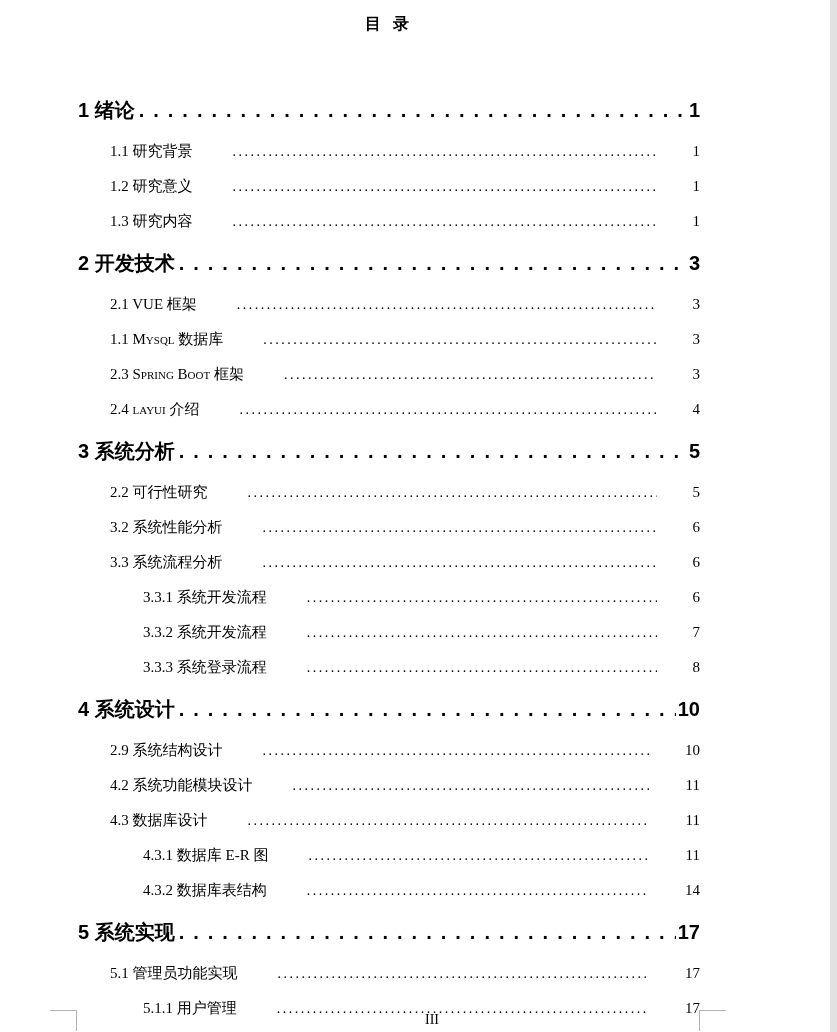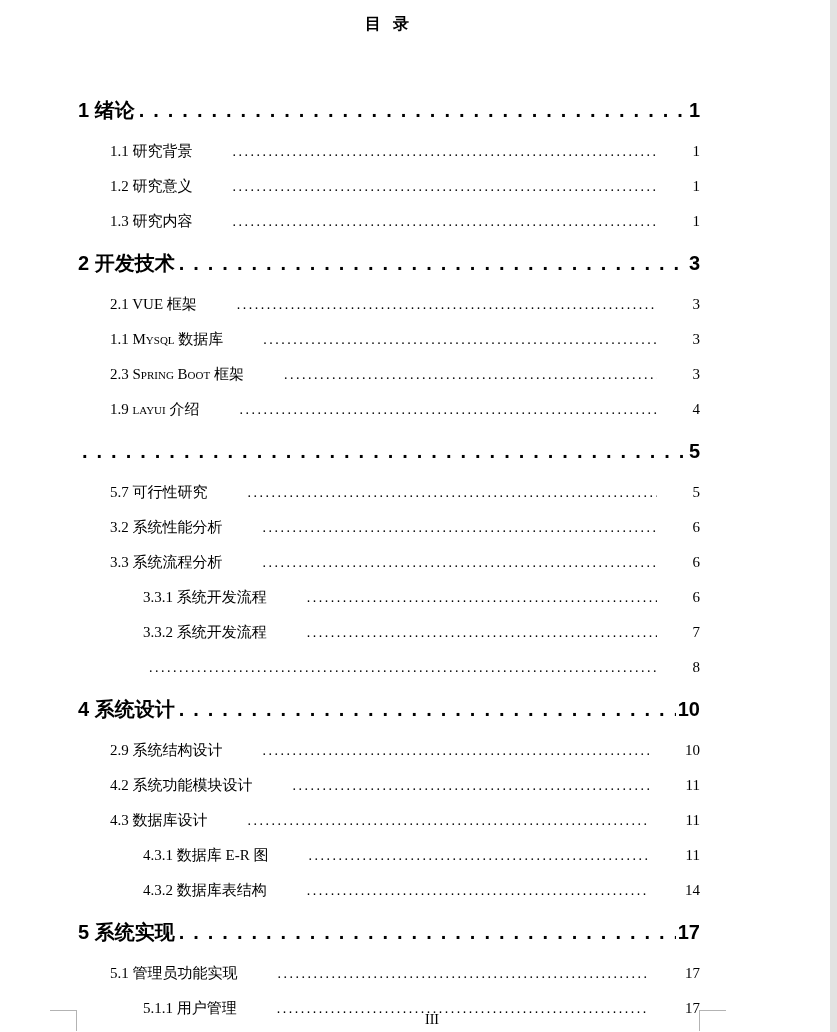--- a/index.html
+++ b/index.html
@@ -118,30 +118,31 @@
         <span class="label">1.1 Mysql 数据库</span>
         <span class="leader"></span>
         <span class="pagenum">3</span>
       </div>
       <div class="row lvl2 sc">
         <span class="label">2.3 Spring Boot 框架</span>
         <span class="leader"></span>
         <span class="pagenum">3</span>
       </div>
       <div class="row lvl2 sc">
-        <span class="label">1.9 layui 介绍</span>
+        <span class="label">2.4 layui 介绍</span>
         <span class="leader"></span>
         <span class="pagenum">4</span>
       </div>
       <div class="row lvl1">
+        <span class="label">3 系统分析</span>
         <span class="leader"></span>
         <span class="pagenum">5</span>
       </div>
       <div class="row lvl2">
-        <span class="label">5.7 可行性研究</span>
+        <span class="label">2.2 可行性研究</span>
         <span class="leader"></span>
         <span class="pagenum">5</span>
       </div>
       <div class="row lvl2">
         <span class="label">3.2 系统性能分析</span>
         <span class="leader"></span>
         <span class="pagenum">6</span>
       </div>
       <div class="row lvl2">
         <span class="label">3.3 系统流程分析</span>
@@ -152,20 +153,21 @@
         <span class="label">3.3.1 系统开发流程</span>
         <span class="leader"></span>
         <span class="pagenum">6</span>
       </div>
       <div class="row lvl3">
         <span class="label">3.3.2 系统开发流程</span>
         <span class="leader"></span>
         <span class="pagenum">7</span>
       </div>
       <div class="row lvl3">
+        <span class="label">3.3.3 系统登录流程</span>
         <span class="leader"></span>
         <span class="pagenum">8</span>
       </div>
       <div class="row lvl1">
         <span class="label">4 系统设计</span>
         <span class="leader"></span>
         <span class="pagenum">10</span>
       </div>
       <div class="row lvl2">
         <span class="label">2.9 系统结构设计</span>

